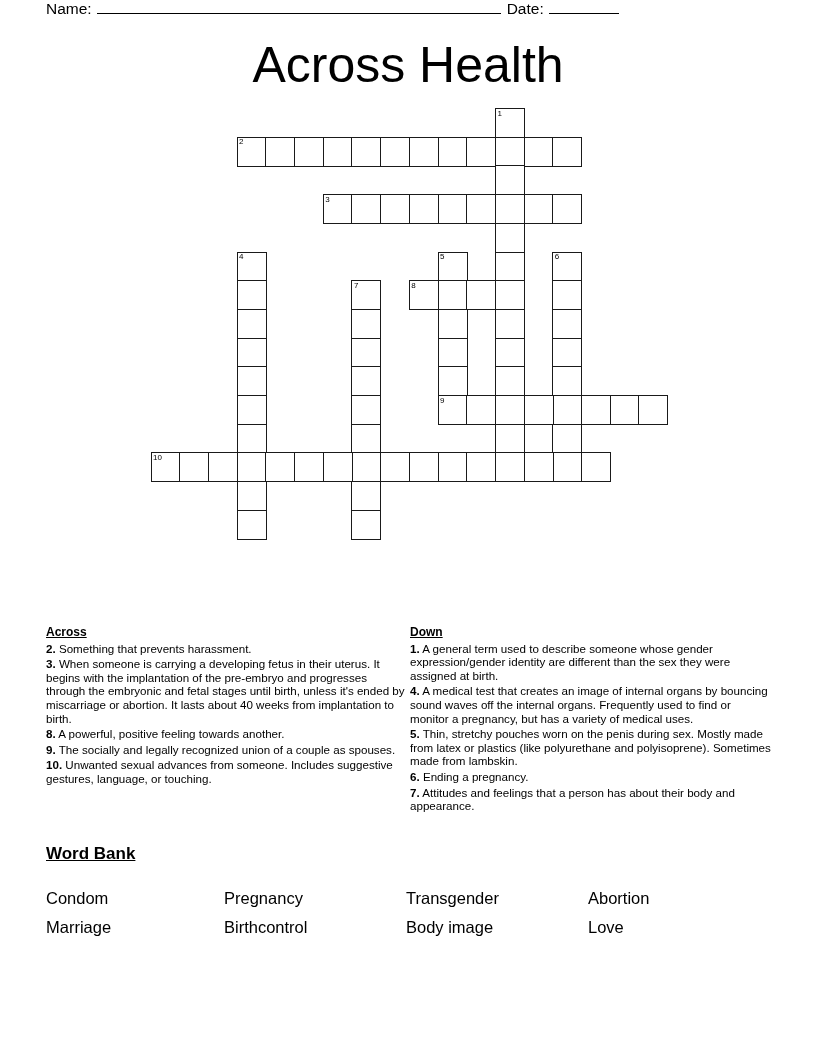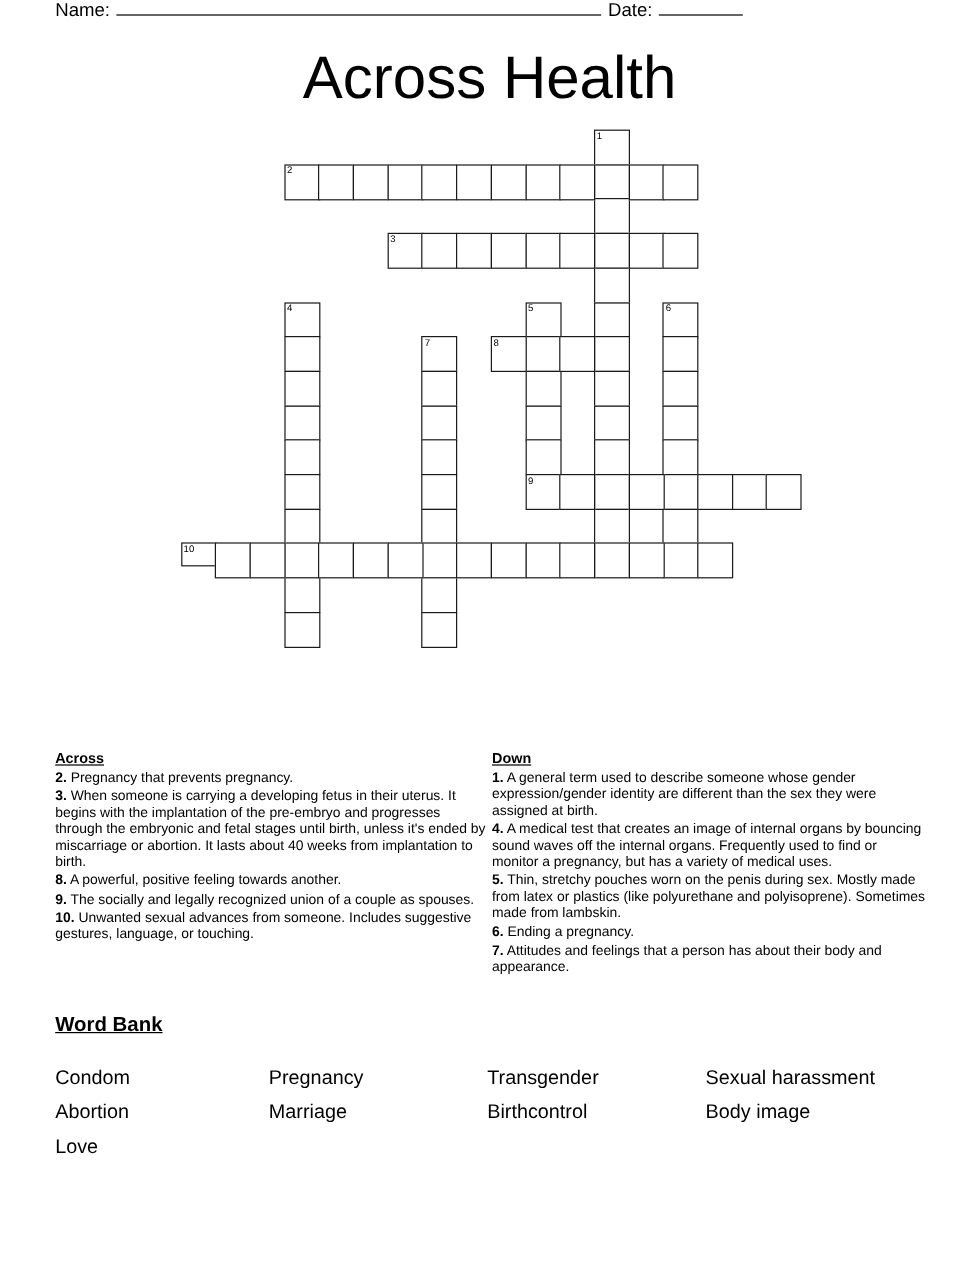--- a/index.html
+++ b/index.html
@@ -221,40 +221,40 @@
     <div class="cell" style="left: 351.4px; top: 509.8px; width: 30px; height: 30px;"></div>
     <div class="cell" style="left: 408.8px; top: 280.2px; width: 30px; height: 30px;">
       <span class="cnum">8</span>
     </div>
     <div class="cell" style="left: 466.2px; top: 280.2px; width: 30px; height: 30px;"></div>
     <div class="cell" style="left: 466.2px; top: 395px; width: 30px; height: 30px;"></div>
     <div class="cell" style="left: 523.6px; top: 395px; width: 30px; height: 30px;"></div>
     <div class="cell" style="left: 581px; top: 395px; width: 30px; height: 30px;"></div>
     <div class="cell" style="left: 609.7px; top: 395px; width: 30px; height: 30px;"></div>
     <div class="cell" style="left: 638.4px; top: 395px; width: 30px; height: 30px;"></div>
-    <div class="cell" style="left: 150.5px; top: 452.4px; width: 30px; height: 20px;">
+    <div class="cell" style="left: 150.5px; top: 452.4px; width: 30px; height: 30px;">
       <span class="cnum">10</span>
     </div>
     <div class="cell" style="left: 179.2px; top: 452.4px; width: 30px; height: 30px;"></div>
     <div class="cell" style="left: 207.9px; top: 452.4px; width: 30px; height: 30px;"></div>
     <div class="cell" style="left: 265.3px; top: 452.4px; width: 30px; height: 30px;"></div>
     <div class="cell" style="left: 294px; top: 452.4px; width: 30px; height: 30px;"></div>
     <div class="cell" style="left: 322.7px; top: 452.4px; width: 30px; height: 30px;"></div>
     <div class="cell" style="left: 380.1px; top: 452.4px; width: 30px; height: 30px;"></div>
     <div class="cell" style="left: 408.8px; top: 452.4px; width: 30px; height: 30px;"></div>
     <div class="cell" style="left: 437.5px; top: 452.4px; width: 30px; height: 30px;"></div>
     <div class="cell" style="left: 466.2px; top: 452.4px; width: 30px; height: 30px;"></div>
     <div class="cell" style="left: 523.6px; top: 452.4px; width: 30px; height: 30px;"></div>
     <div class="cell" style="left: 581px; top: 452.4px; width: 30px; height: 30px;"></div>
   </div>
 
 <div class="clues" id="clues-across">
   <div class="clue-head">Across</div>
   <div id="across-list">
-      <div class="clue"><b>2.</b><span> Pregnancy that prevents pregnancy.</span></div>
+      <div class="clue"><b>2.</b><span> Something that prevents harassment.</span></div>
       <div class="clue"><b>3.</b><span> When someone is carrying a developing fetus in their uterus. It begins with the implantation of the pre-embryo and progresses through the embryonic and fetal stages until birth, unless it's ended by miscarriage or abortion. It lasts about 40 weeks from implantation to birth.</span></div>
       <div class="clue"><b>8.</b><span> A powerful, positive feeling towards another.</span></div>
       <div class="clue"><b>9.</b><span> The socially and legally recognized union of a couple as spouses.</span></div>
       <div class="clue"><b>10.</b><span> Unwanted sexual advances from someone. Includes suggestive gestures, language, or touching.</span></div>
     </div>
 </div>
 
 <div class="clues" id="clues-down">
   <div class="clue-head">Down</div>
   <div id="down-list">
@@ -265,20 +265,19 @@
       <div class="clue"><b>7.</b><span> Attitudes and feelings that a person has about their body and appearance.</span></div>
     </div>
 </div>
 
 <div id="word-bank">
   <div class="wb-head">Word Bank</div>
   <div class="wb-grid" id="wb-grid">
       <div class="wb-item">Condom</div>
       <div class="wb-item">Pregnancy</div>
       <div class="wb-item">Transgender</div>
-      <div class="wb-item">Sexual harassment</div>
       <div class="wb-item">Abortion</div>
       <div class="wb-item">Marriage</div>
       <div class="wb-item">Birthcontrol</div>
       <div class="wb-item">Body image</div>
       <div class="wb-item">Love</div>
     </div>
 </div>
 
 </body></html>

